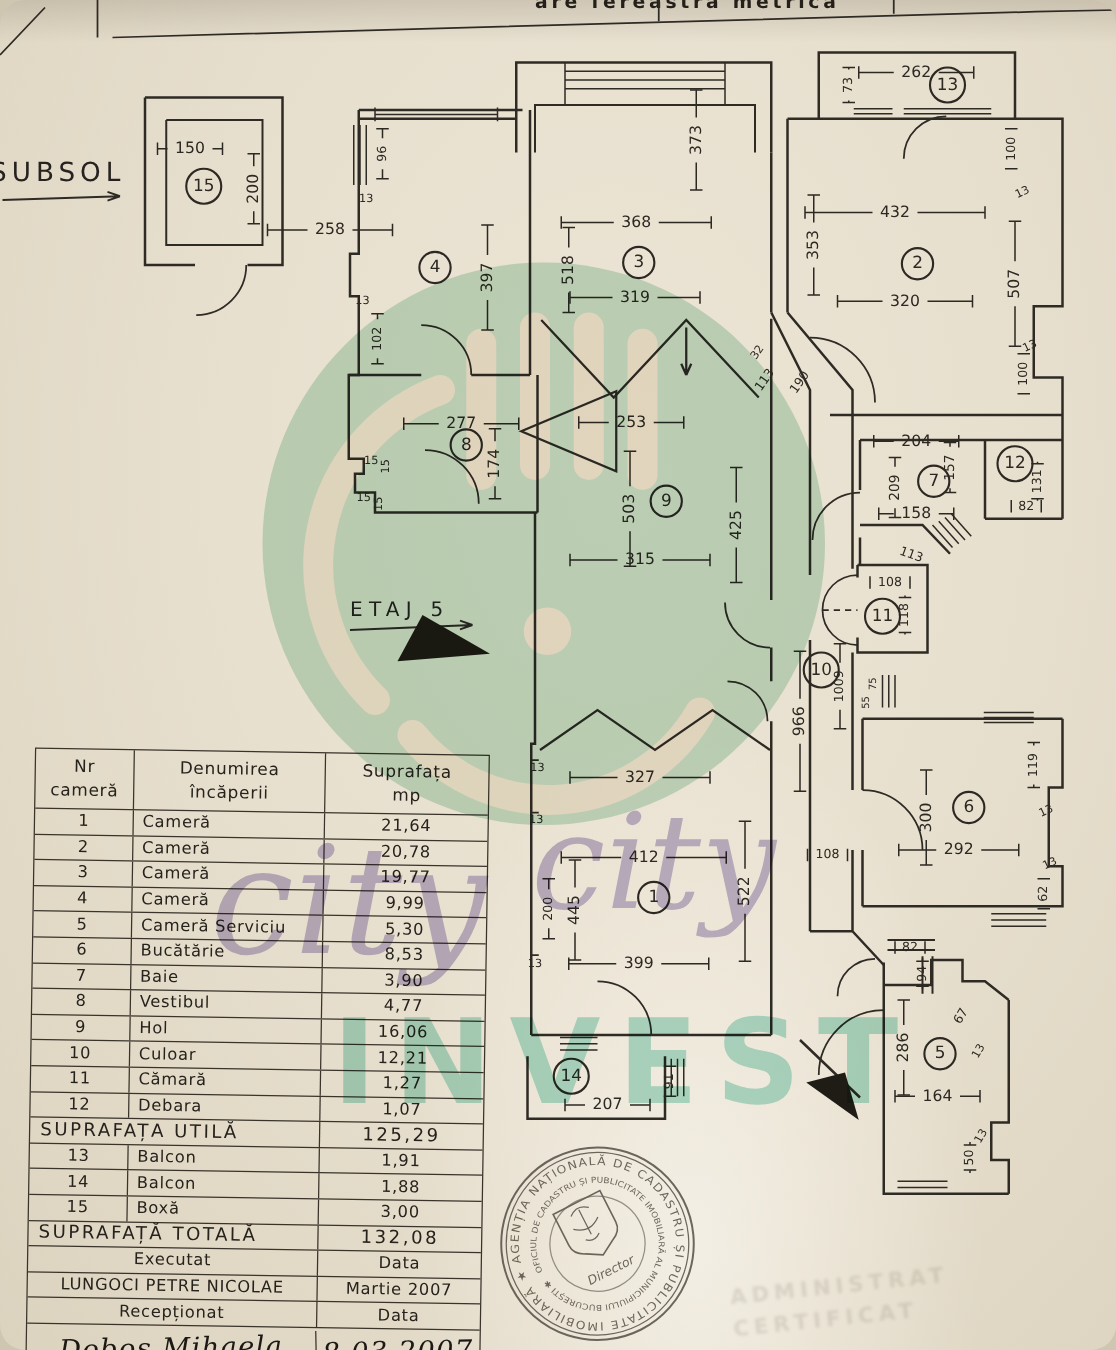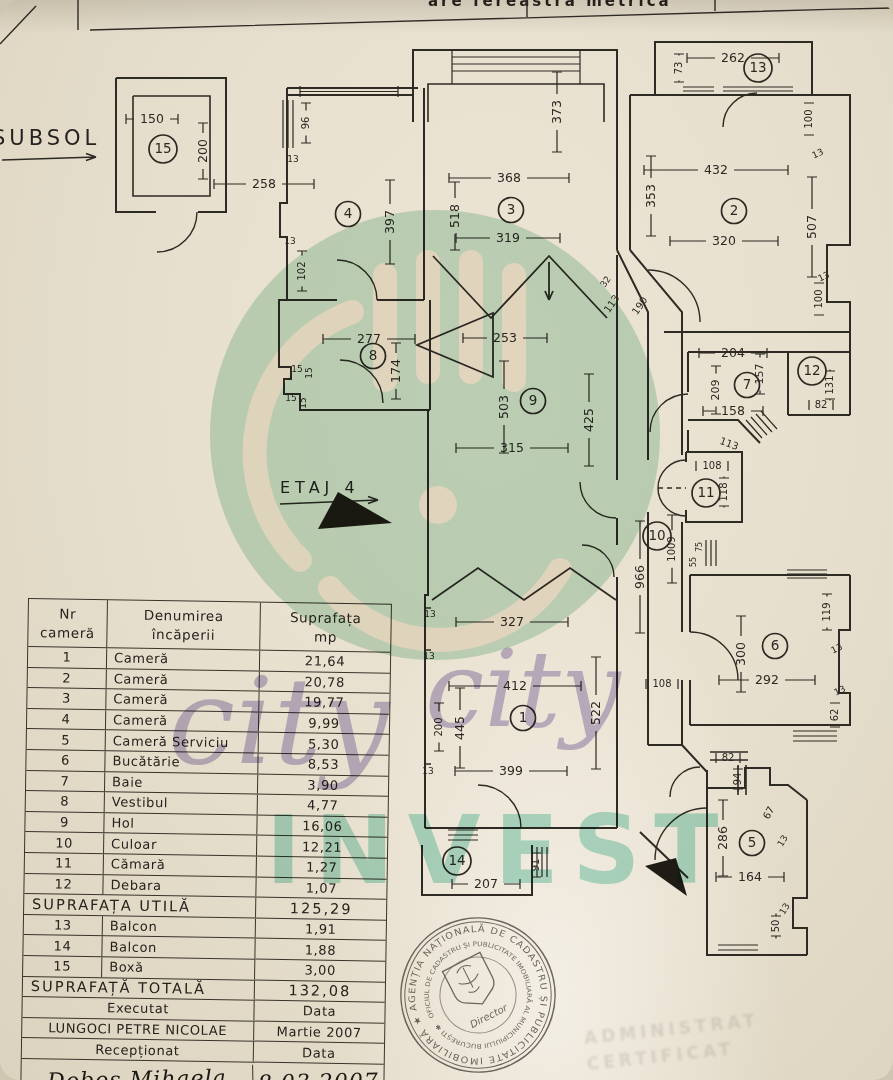--- a/index.html
+++ b/index.html
@@ -479,21 +479,21 @@
           <text x="752" y="843" text-anchor="middle" dominant-baseline="middle" font-size="13.5" fill="#2c2822">5</text>
         </g>
         <g>
           <circle cx="457" cy="861" r="14" fill="none" stroke="#2c2822" stroke-width="1.7"></circle>
           <text x="457" y="861" text-anchor="middle" dominant-baseline="middle" font-size="13.5" fill="#2c2822">14</text>
         </g>
       </g>
   </svg>
 
   <div class="abs subsol">SUBSOL</div>
-  <div class="abs etaj">ETAJ 4</div>
+  <div class="abs etaj">ETAJ 5</div>
 
   <div class="abs tbl" id="area-table">
       <div class="tr hdr first">
         <div class="c1 hcell">
           <div class="">Nr</div>
           <div class="">cameră</div>
         </div>
         <div class="c2" style="justify-content: center; padding-left: 0px;">
           <div class="hcell">
             <div class="">Denumirea</div>

